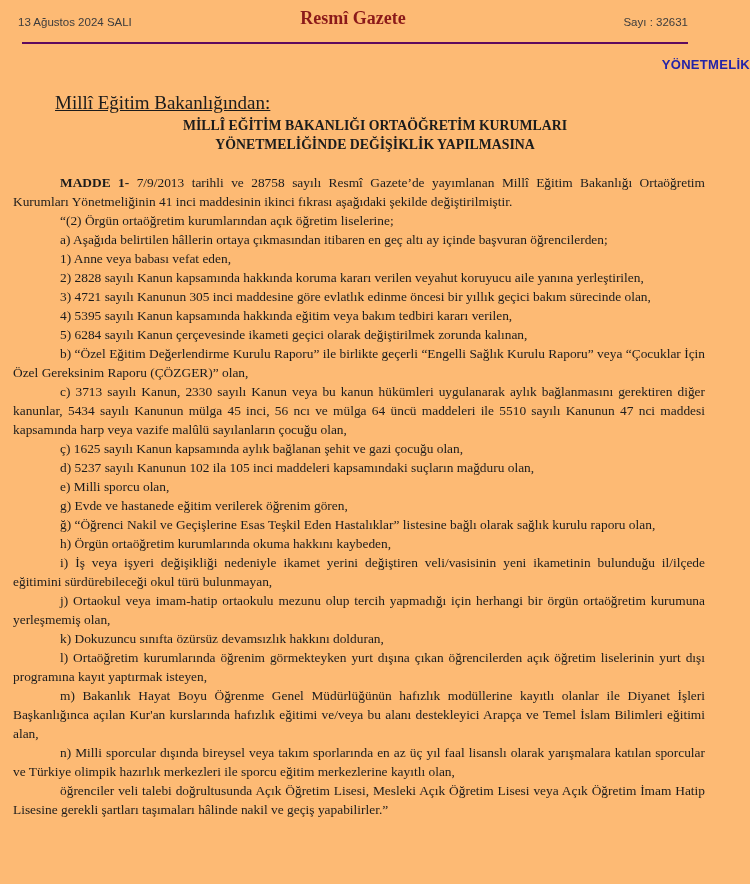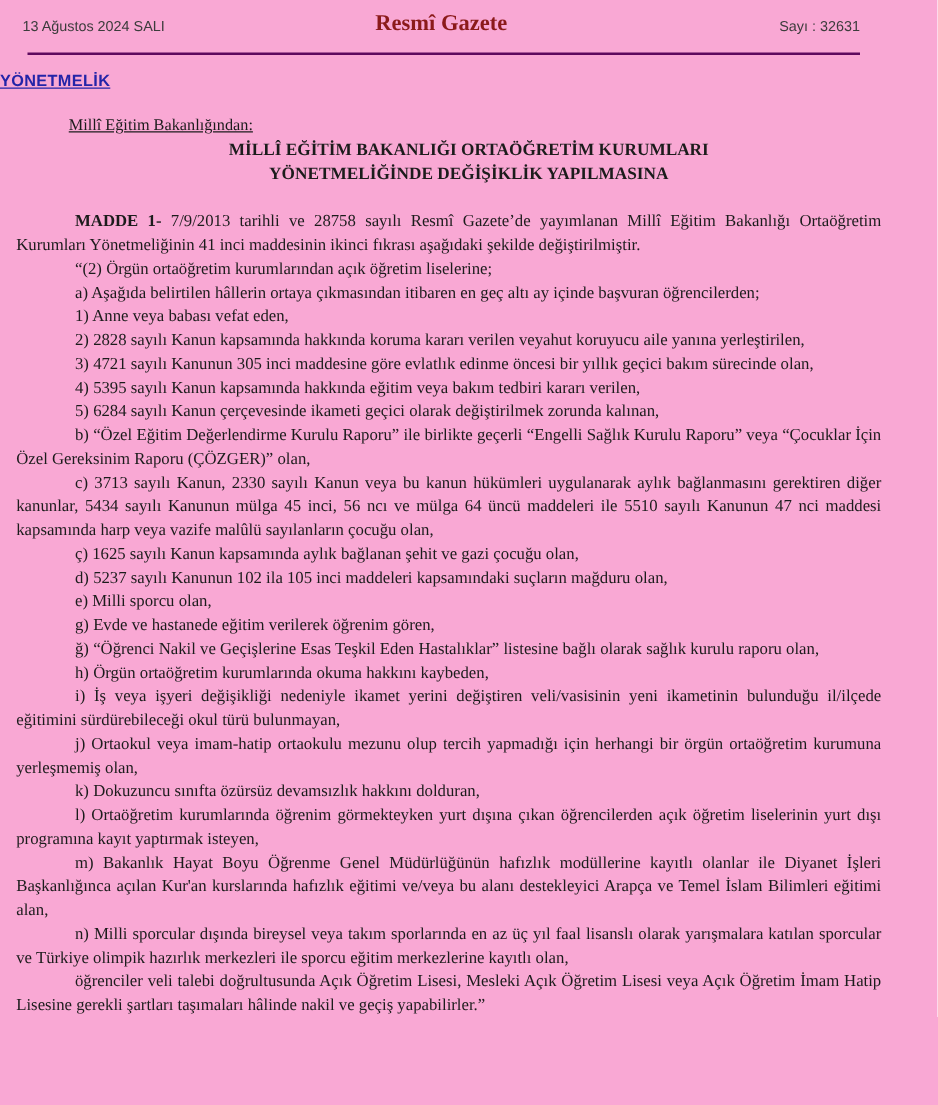--- a/index.html
+++ b/index.html
@@ -1,18 +1,18 @@
 <!DOCTYPE html>
 <html lang="tr"><head>
 <meta charset="utf-8">
 <style>
   html,body { margin:0; padding:0; background:#ffffff; }
   .page {
     width:750px; height:884px; box-sizing:border-box;
-    background:#f9a8d4; overflow:hidden; position:relative;
+    background:#fdba74; overflow:hidden; position:relative;
     font-family:"Liberation Serif", serif; color:#1c1c1c;
   }
   
   .masthead {
     position:relative; height:30px; margin:8px 62px 0 18px;
   }
   .masthead .date {
     position:absolute; left:0; top:8px;
     font-family:"Liberation Sans", sans-serif; font-size:11.5px; color:#3c3c3c;
   }
@@ -23,27 +23,27 @@
   }
   .masthead .issue {
     position:absolute; right:0; top:8px;
     font-family:"Liberation Sans", sans-serif; font-size:11.5px; color:#3c3c3c;
   }
   .rule {
     height:2px; background:#5e0a5e; margin:4px 62px 0 22px;
   }
   
   .section {
-    margin-top:13px; text-align:left;
+    margin-top:13px; text-align:right;
     font-family:"Liberation Sans", sans-serif; font-weight:bold; font-size:13px;
-    color:#2424a8; letter-spacing:0.3px;text-decoration:underline;
+    color:#2424a8; letter-spacing:0.3px;
   }
   
   .issuer {
-    margin:20px 0 2px 55px; font-size:13px; text-decoration:underline;
+    margin:20px 0 2px 55px; font-size:19px; text-decoration:underline;
   }
   .doc-title {
     text-align:center; font-weight:bold; font-size:13.8px; line-height:19px;
     margin-top:1px;
   }
   
   .body {
     margin-top:19px; padding:0 45px 0 13px;
     font-size:13.4px; line-height:19px; text-align:justify;
   }

